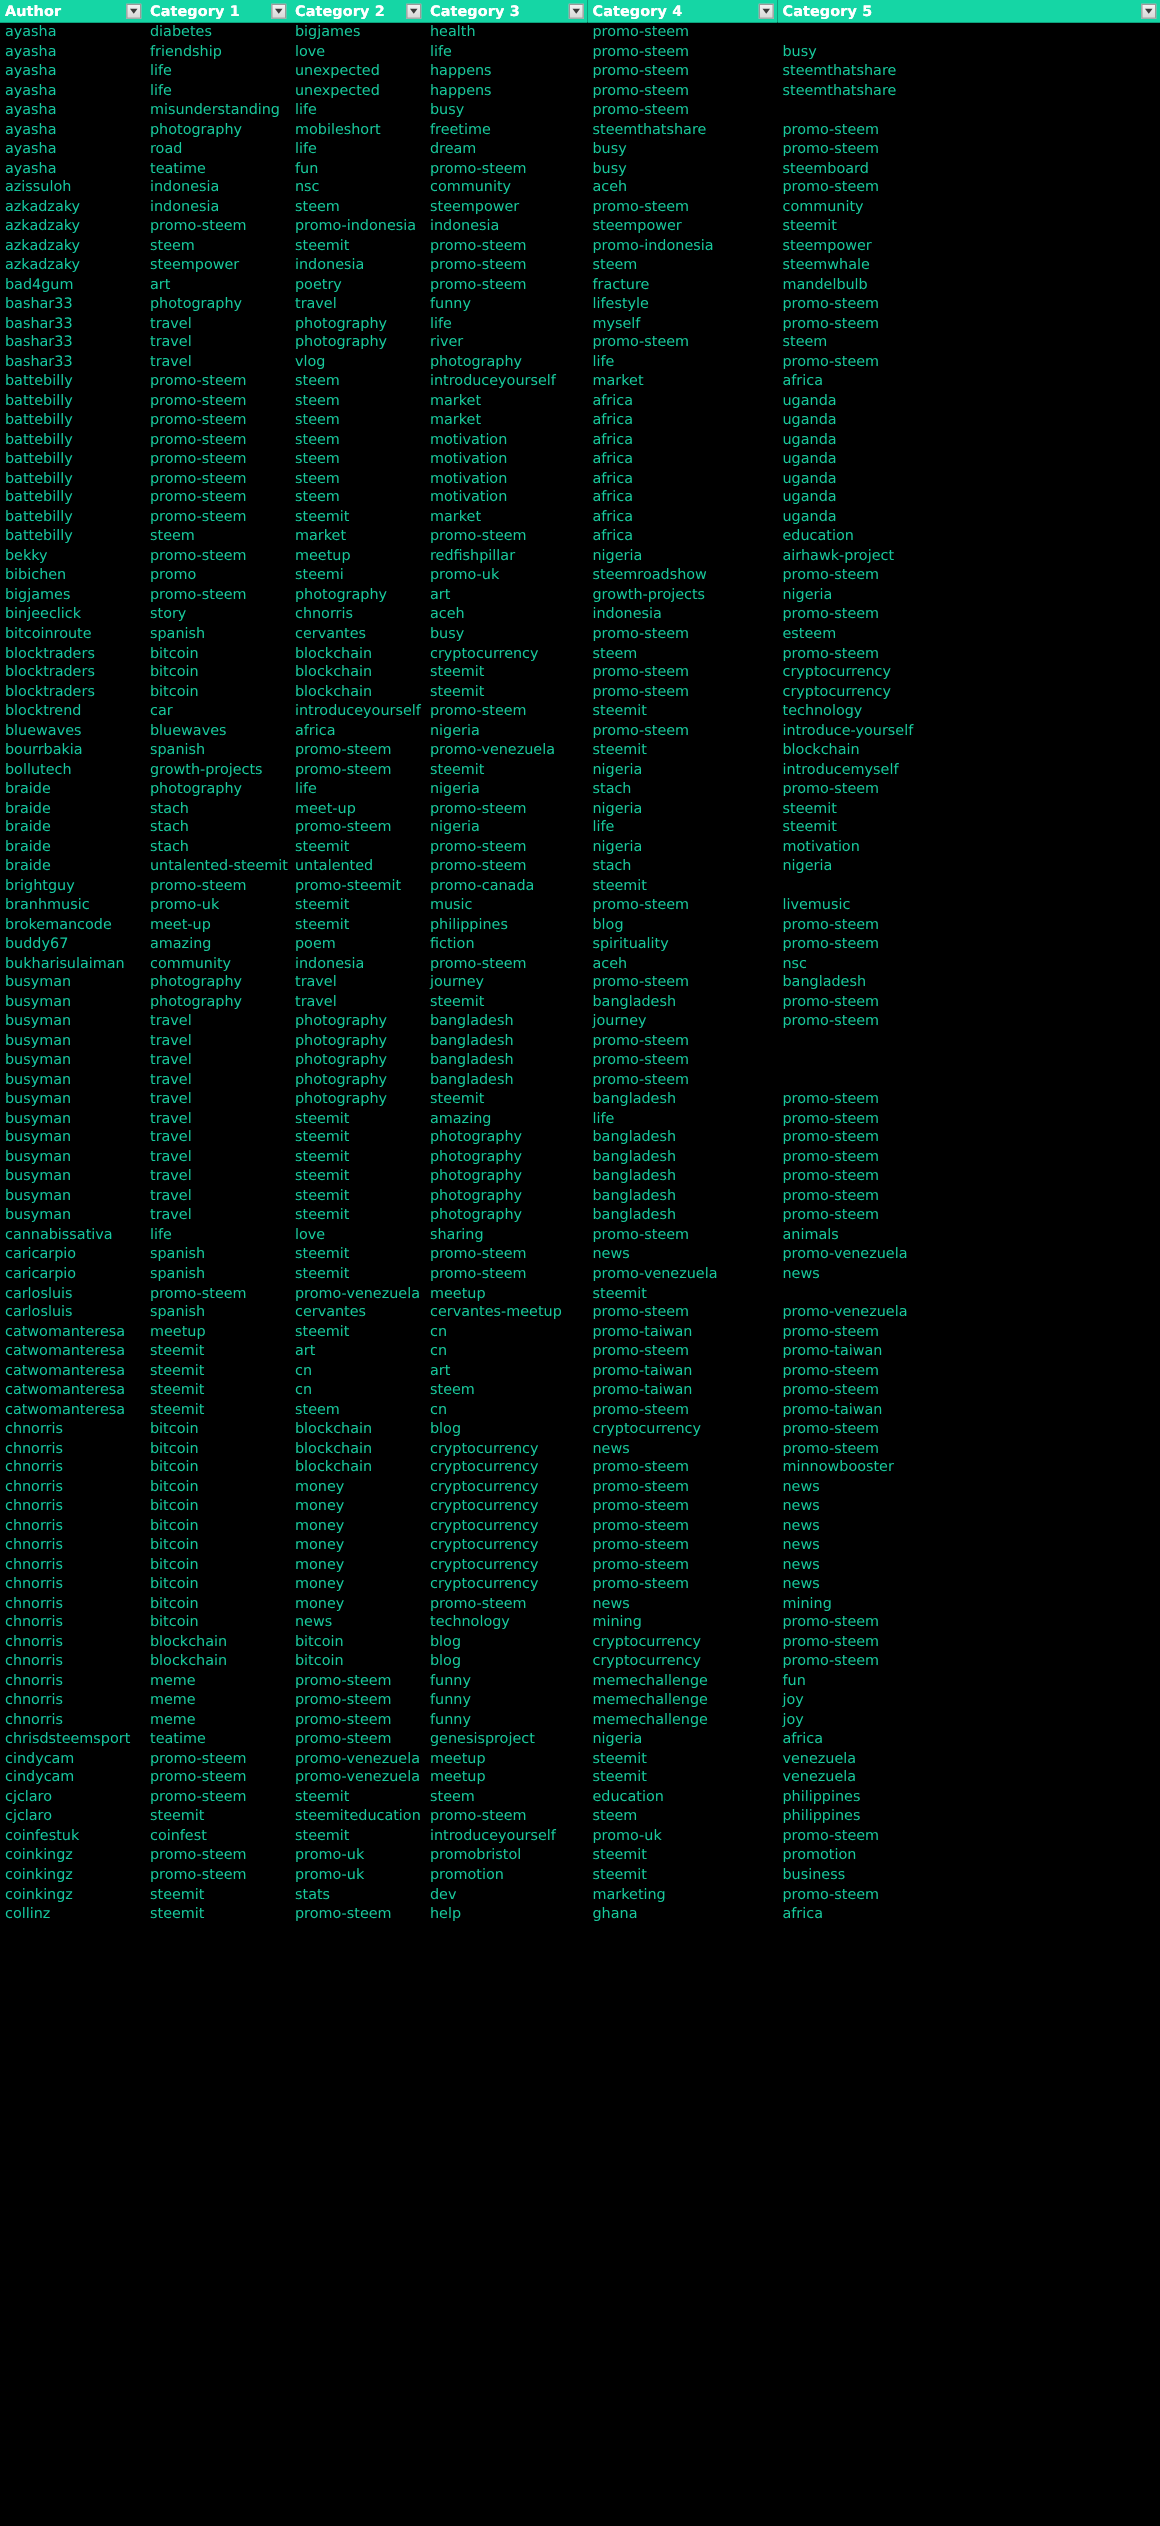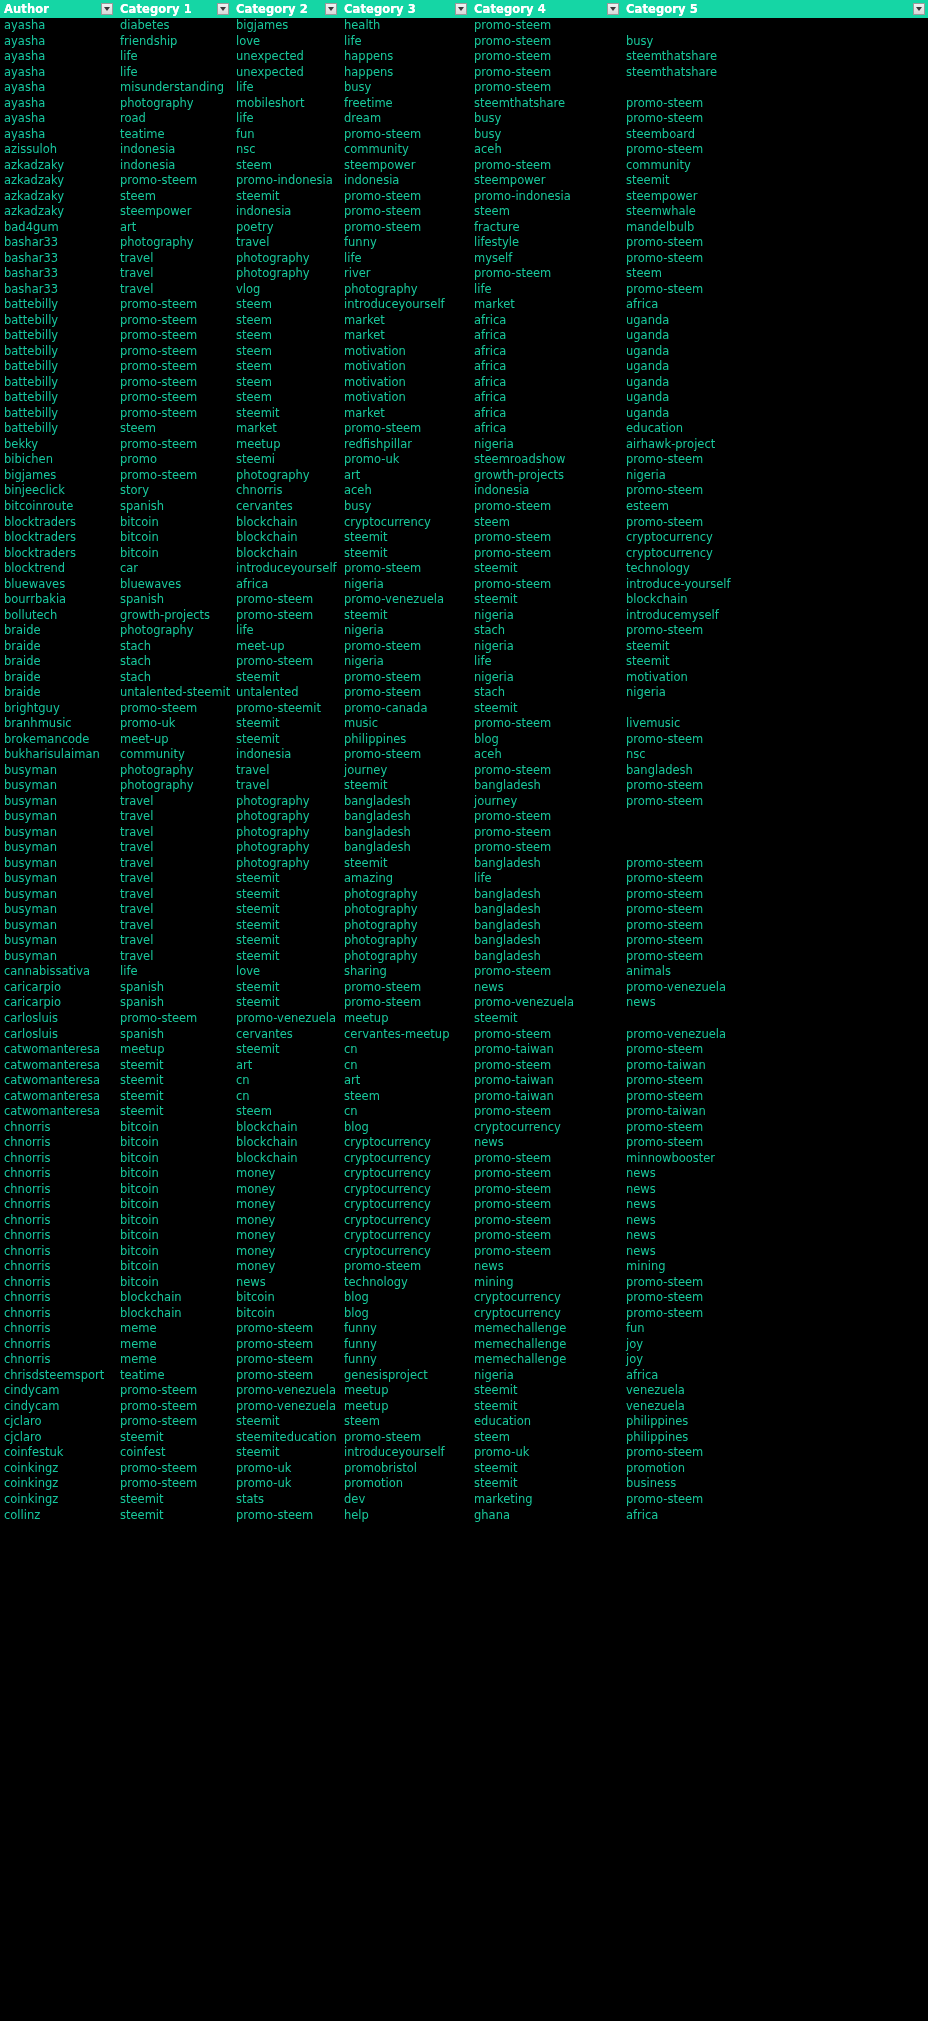--- a/index.html
+++ b/index.html
@@ -536,20 +536,28 @@
         </tr>
         <tr>
           <td class="c-author">brokemancode</td>
           <td>meet-up</td>
           <td>steemit</td>
           <td>philippines</td>
           <td>blog</td>
           <td>promo-steem</td>
         </tr>
         <tr>
+          <td class="c-author">buddy67</td>
+          <td>amazing</td>
+          <td>poem</td>
+          <td>fiction</td>
+          <td>spirituality</td>
+          <td>promo-steem</td>
+        </tr>
+        <tr>
           <td class="c-author">bukharisulaiman</td>
           <td>community</td>
           <td>indonesia</td>
           <td>promo-steem</td>
           <td>aceh</td>
           <td>nsc</td>
         </tr>
         <tr>
           <td class="c-author">busyman</td>
           <td>photography</td>

